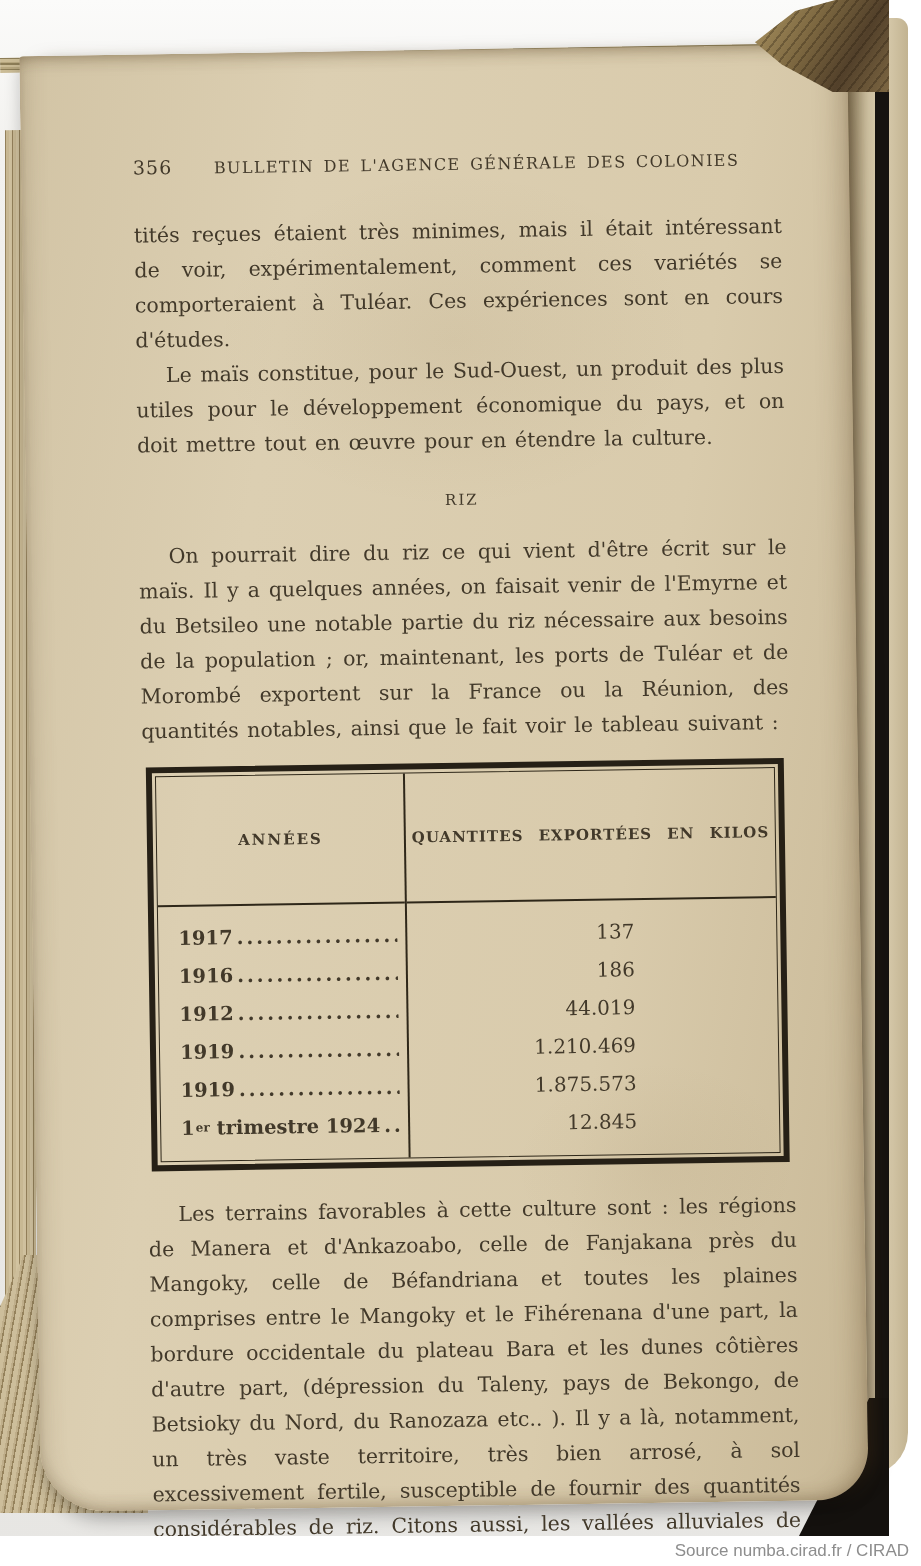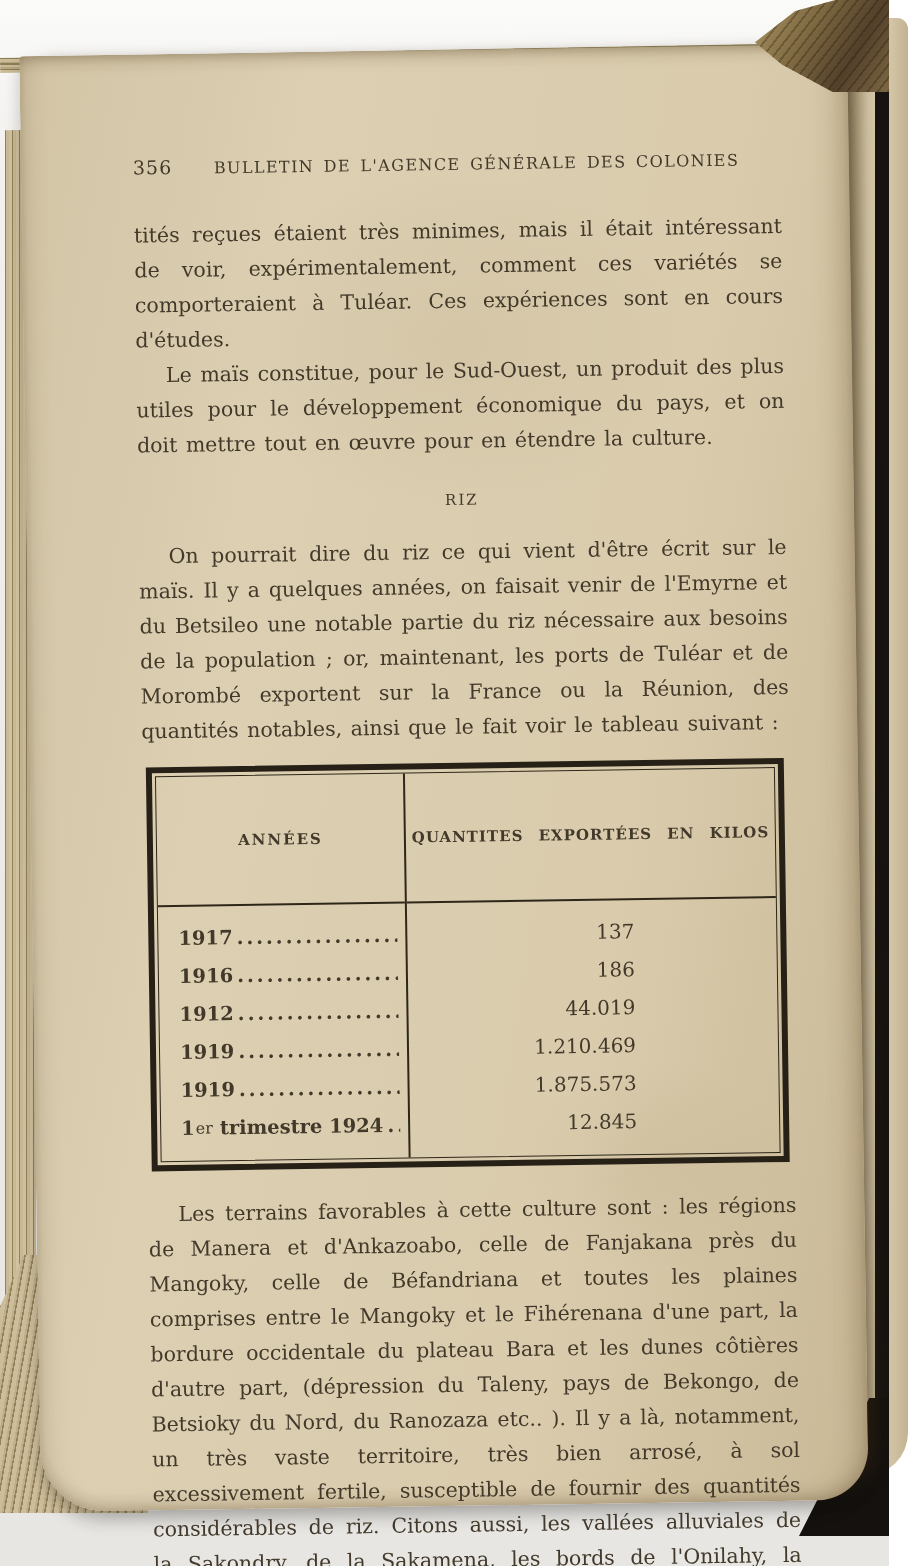--- a/index.html
+++ b/index.html
@@ -63,21 +63,21 @@
   .table-in{border:1.5px solid #2e2719;display:flex;}
   .col-left{width:40%;border-right:2px solid #2e2719;display:flex;flex-direction:column;}
   .col-right{flex:1;display:flex;flex-direction:column;}
   .hdr{height:128px;display:flex;align-items:center;justify-content:center;
        border-bottom:2px solid #2e2719;font-size:15px;font-weight:700;letter-spacing:2px;
        text-align:center;}
   .hdr.kilos{letter-spacing:1px;word-spacing:9px;}
   .rows{padding:12px 0 14px 0;}
   .t-row{height:38px;display:flex;align-items:center;padding:0 8px 0 20px;
        font-size:19.5px;font-weight:700;}
-  .t-row sup{font-size:16px;font-weight:400;margin:0 2px 0 1px;}
+  .t-row sup{font-size:12px;font-weight:700;margin:0 2px 0 1px;}
   .t-row .rest{margin-left:5px;}
   .dots{flex:1;overflow:hidden;white-space:nowrap;letter-spacing:3px;font-weight:700;margin-left:4px;}
   .v-row{height:38px;display:flex;align-items:center;justify-content:flex-end;
        padding-right:142px;font-size:20px;}
 
   
   .source-bar{position:absolute;left:0;bottom:0;width:921px;height:30px;background:#ffffff;
        display:flex;align-items:center;justify-content:flex-end;padding-right:12px;box-sizing:border-box;
        font-family:"Liberation Sans","DejaVu Sans",sans-serif;font-size:17px;color:#8d8d8d;}
 </style>
@@ -158,14 +158,17 @@
         </div>
       </div>
 
       <p class="body-par indent">Les terrains favorables à cette culture sont : les régions de Manera et d'Ankazoabo, celle de Fanjakana près du Mangoky, celle de Béfandriana et toutes les plaines comprises entre le Mangoky et le Fihérenana d'une part, la bordure occidentale du plateau Bara et les dunes côtières d'autre part, (dépression du Taleny, pays de Bekongo, de Betsioky du Nord, du Ranozaza etc.. ). Il y a là, notamment, un très vaste territoire, très bien arrosé, à sol excessivement fertile, susceptible de fournir des quantités considérables de riz. Citons aussi, les vallées alluviales de la Sakondry, de la Sakamena, les bords de l'Onilahy, la région de Tongobory, le canton de Fotadrevo et, en général, tous les sols riches et bien arrosés.</p>
 
     </div>
   </div>
 
   <div class="leather-corner"></div>
 
+  <div class="source-bar">
+    <span>Source numba.cirad.fr / CIRAD</span>
+  </div>
 
 </div>
 
 </body></html>

